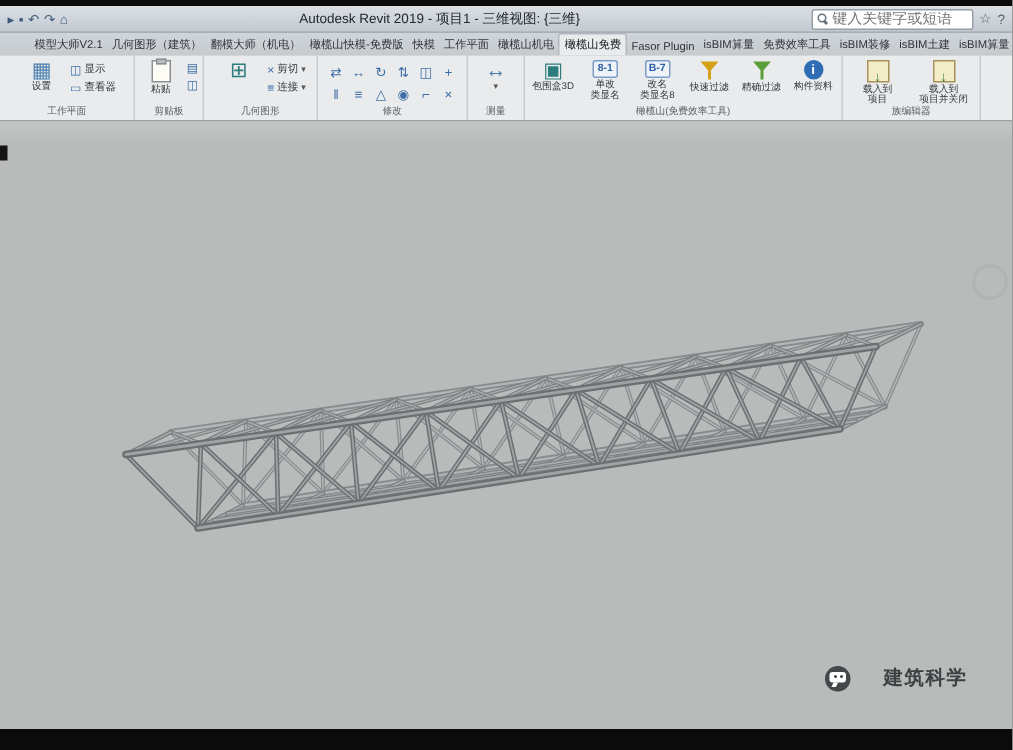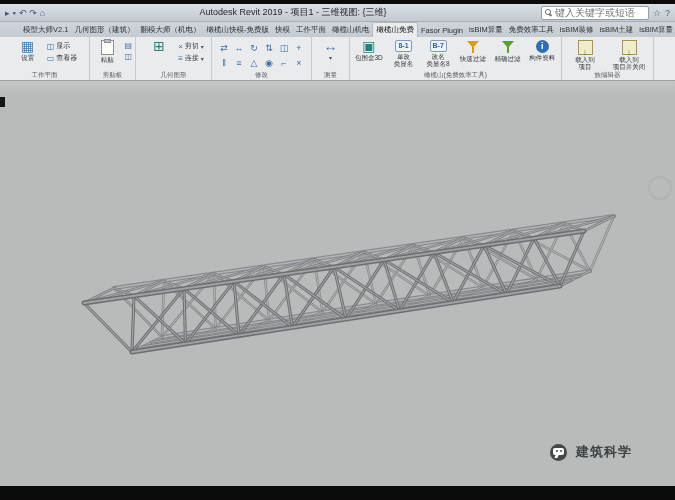--- a/index.html
+++ b/index.html
@@ -66,21 +66,21 @@
 
   
   .canvas{position:absolute;top:81px;left:0;width:675px;height:405px;
     background:linear-gradient(#c3c6c4 0px,#b8bbb9 14px,#b8bbb9 100%);}
   .canvas svg{position:absolute;left:0;top:0;}
   .edge-notch{position:absolute;left:0;top:16px;width:5px;height:10px;background:#141414;}
   .navring{position:absolute;left:648px;top:95px;width:20px;height:20px;border:2px solid #a9afab;
     border-radius:50%;opacity:.55;}
 
   
-  .watermark{position:absolute;left:550px;top:362px;display:flex;align-items:center;gap:9px;}
+  .watermark{position:absolute;left:550px;top:362px;display:flex;align-items:center;gap:22px;}
   .wm-icon{position:relative;width:17px;height:17px;border-radius:50%;background:#43484a;}
   .wm-icon::before{content:"";position:absolute;left:3px;top:4px;width:11px;height:7px;background:#fff;border-radius:2px;}
   .wm-icon::after{content:"";position:absolute;left:5px;top:11px;width:3px;height:3px;background:#fff;transform:skewX(-25deg);}
   .wm-eyes{position:absolute;left:6px;top:6px;width:2px;height:2px;background:#43484a;border-radius:50%;
     box-shadow:4px 0 0 #43484a;}
   .wm-text{font-size:13px;font-weight:bold;color:#3c4143;letter-spacing:1px;}
 </style>
 </head>
 <body>
 

